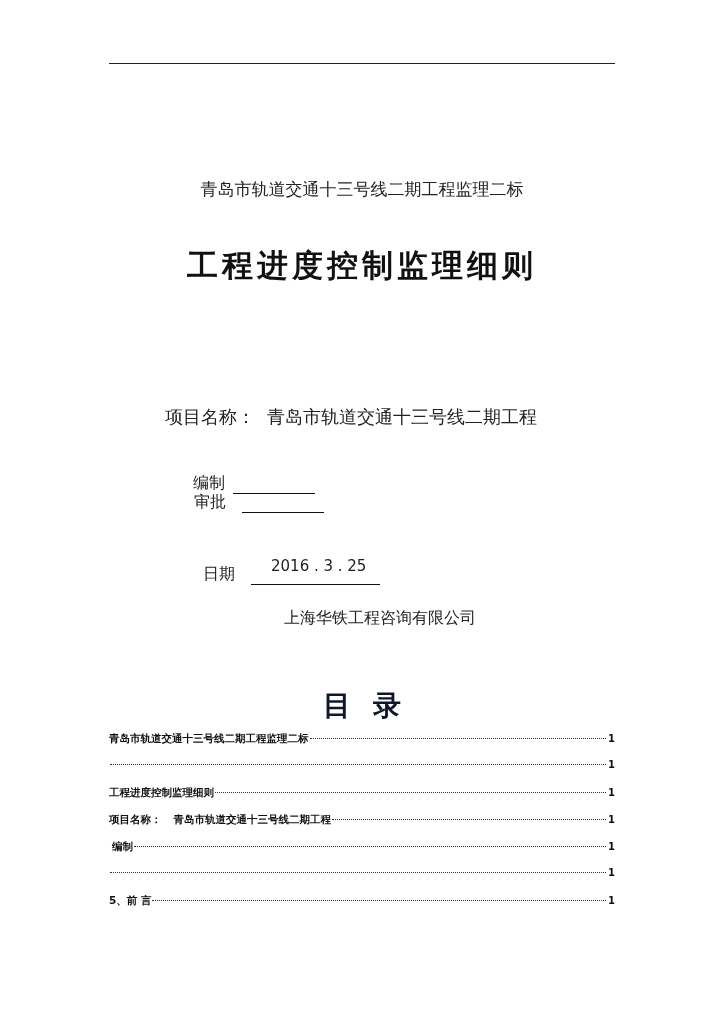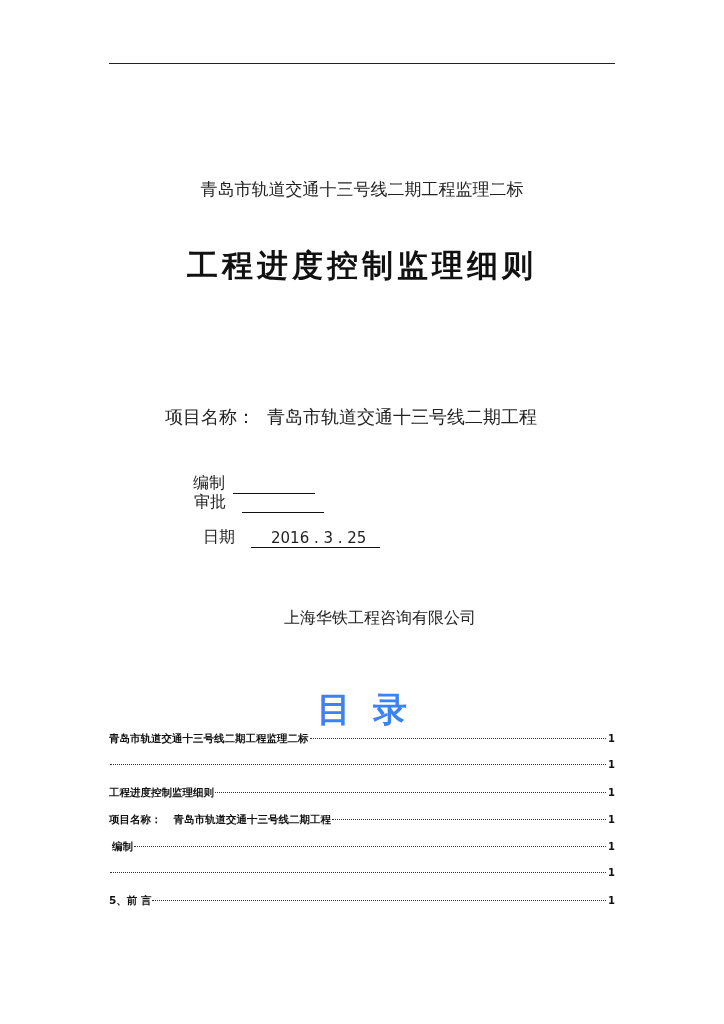--- a/index.html
+++ b/index.html
@@ -69,25 +69,25 @@
     .sign-row .blank {
       display: inline-block;
       border-bottom: 1px solid #111;
       height: 16px;
       margin-left: 8px;
     }
     .row-bianzhi { left: 193px; top: 473px; }
     .row-bianzhi .blank { width: 82px; }
     .row-shenpi { left: 194px; top: 492px; }
     .row-shenpi .blank { width: 82px; margin-left: 16px; }
-    .row-riqi { left: 203px; top: 527px; }
+    .row-riqi { left: 203px; top: 558px; }
     .row-riqi .date-val {
       display: inline-block;
       margin-left: 16px;
-      padding: 0 14px 0 20px;
+      padding: 0 14px 9px 20px;
       border-bottom: 1px solid #111;
       font-family: "DejaVu Sans", sans-serif;
       font-size: 15px;
       line-height: 17px;
       text-align: right;
     }
 
     .company {
       position: absolute;
       left: 18px;
@@ -99,22 +99,22 @@
       color: #222;
     }
     .toc-title {
       position: absolute;
       left: 0;
       width: 724px;
       top: 687px;
       text-align: center;
       font-family: "DejaVu Sans", sans-serif;
       font-weight: bold;
-      font-size: 34px;
-      color: #3b82f6;
+      font-size: 28px;
+      color: #0f172a;
     }
     .toc-title .sp { display: inline-block; width: 22px; }
 
     .toc {
       position: absolute;
       left: 109px;
       top: 732px;
       width: 506px;
     }
     .toc-entry {

